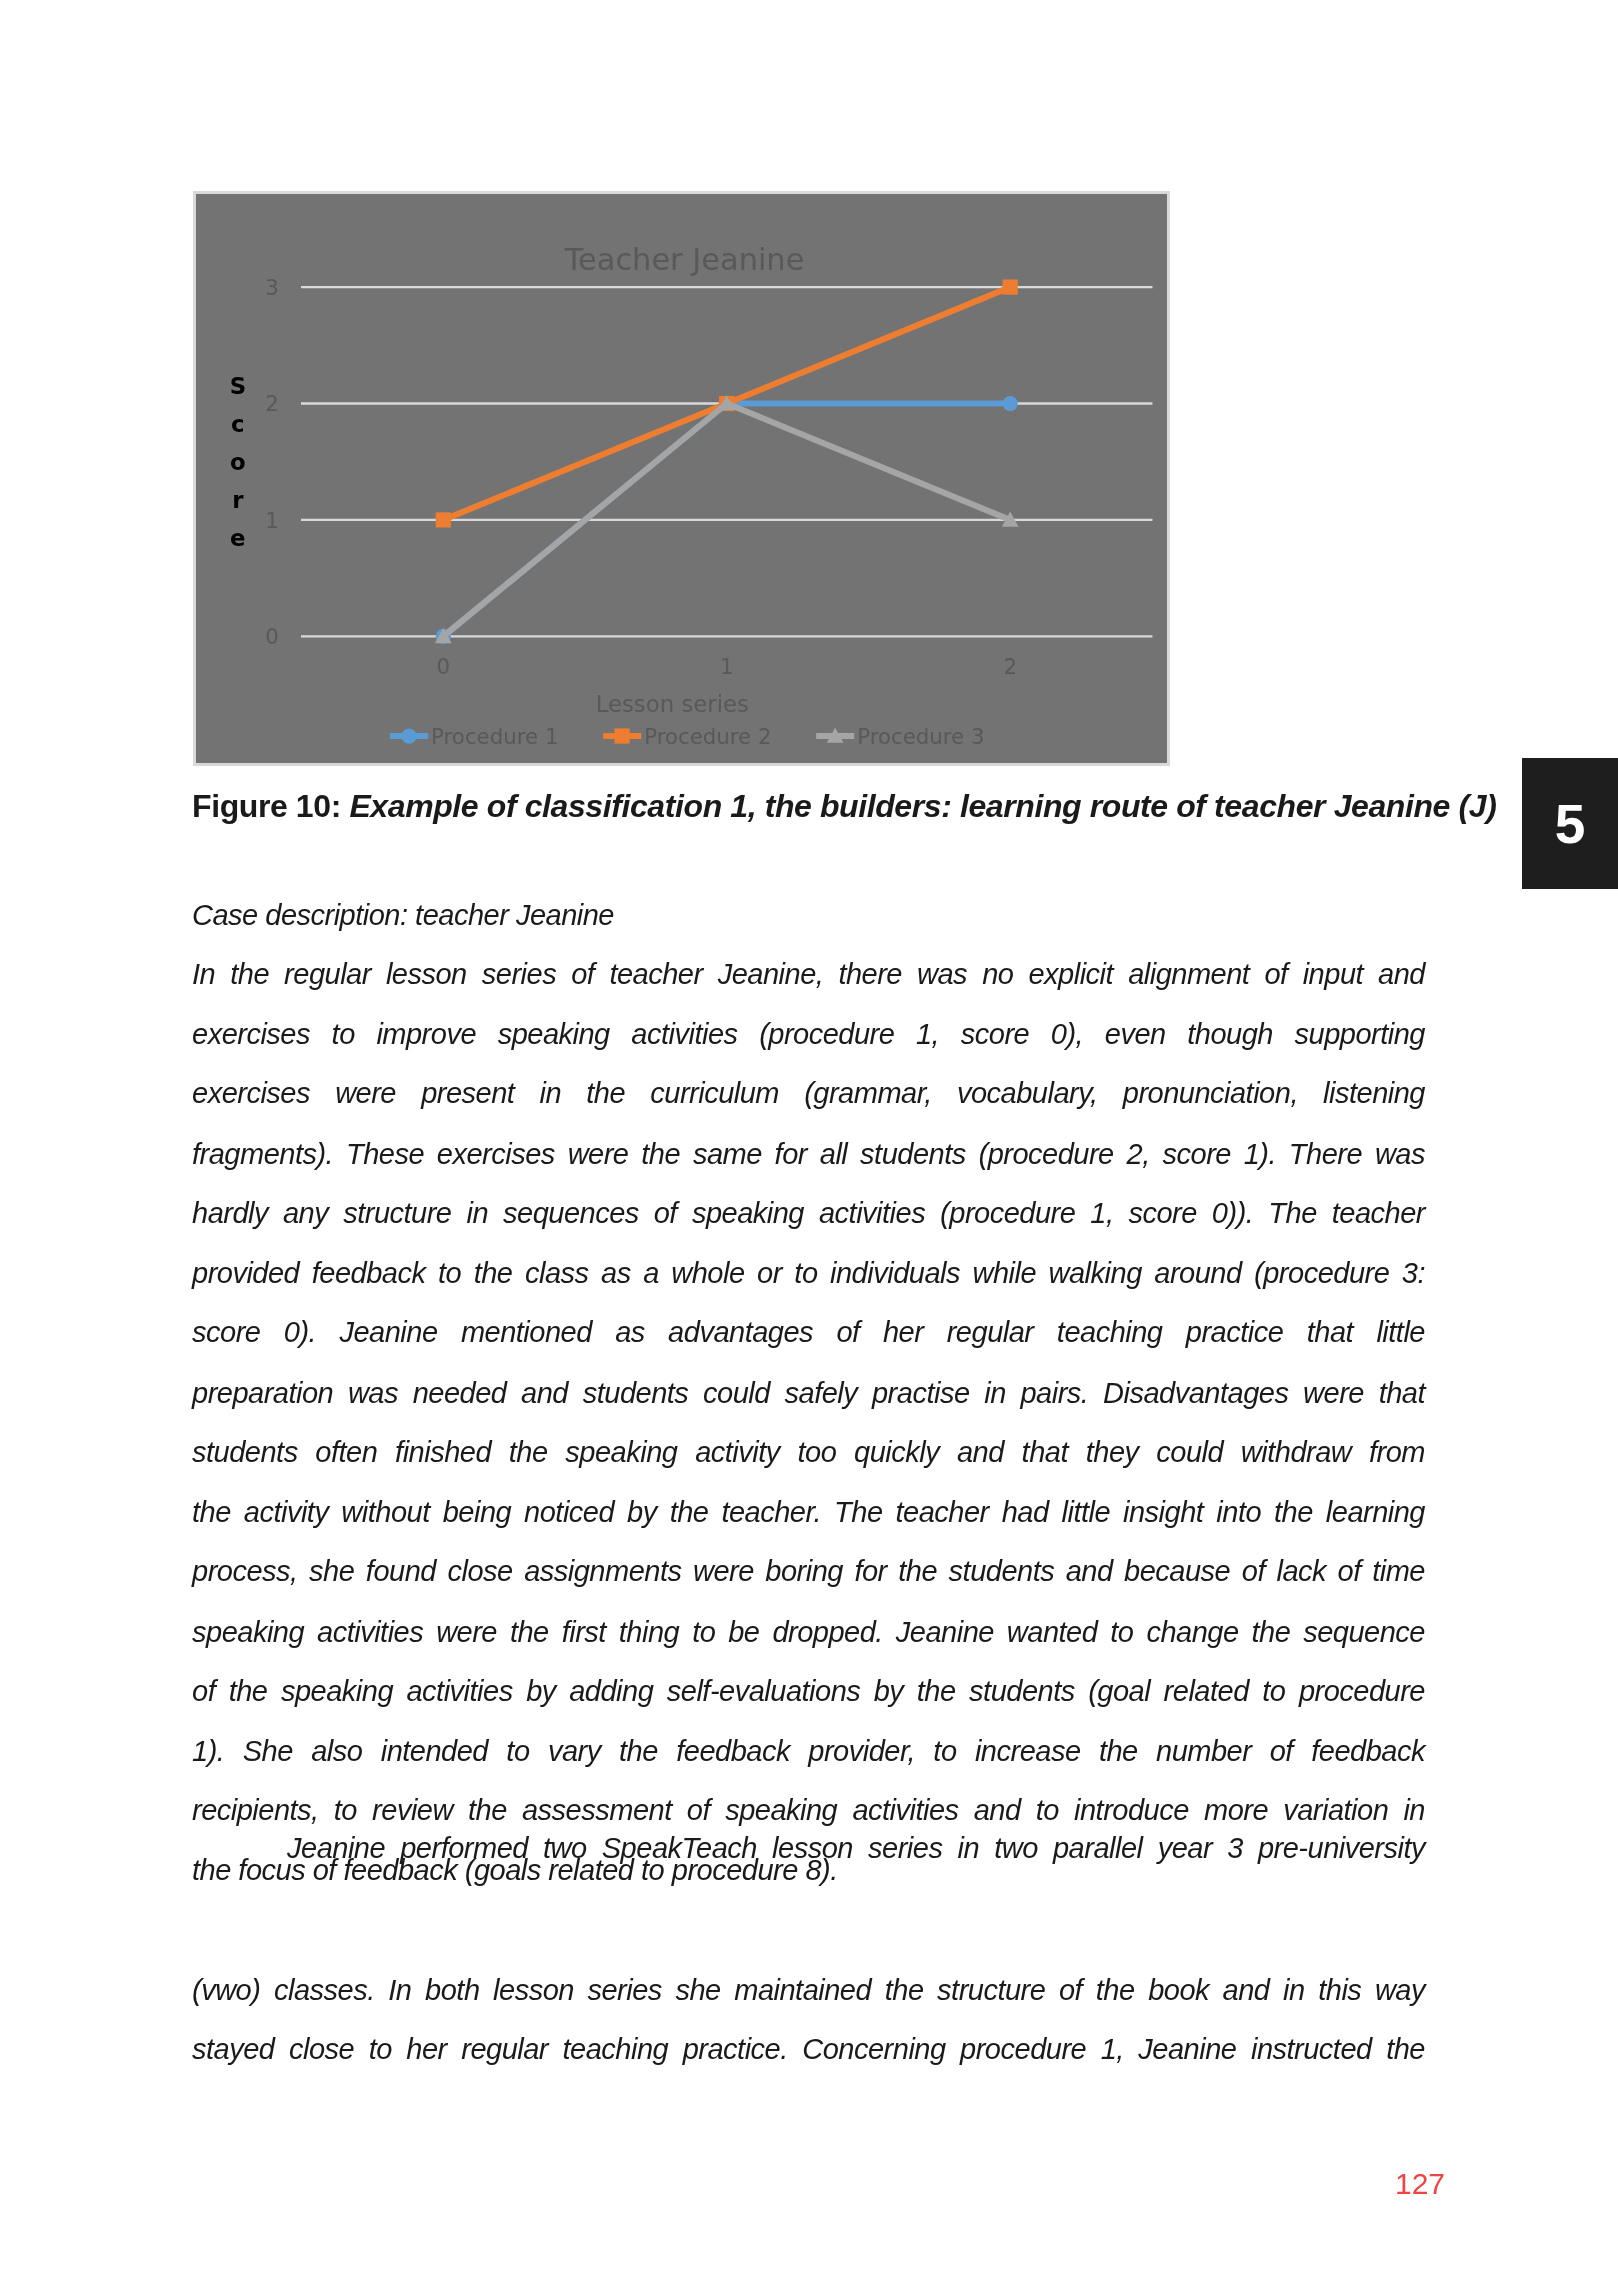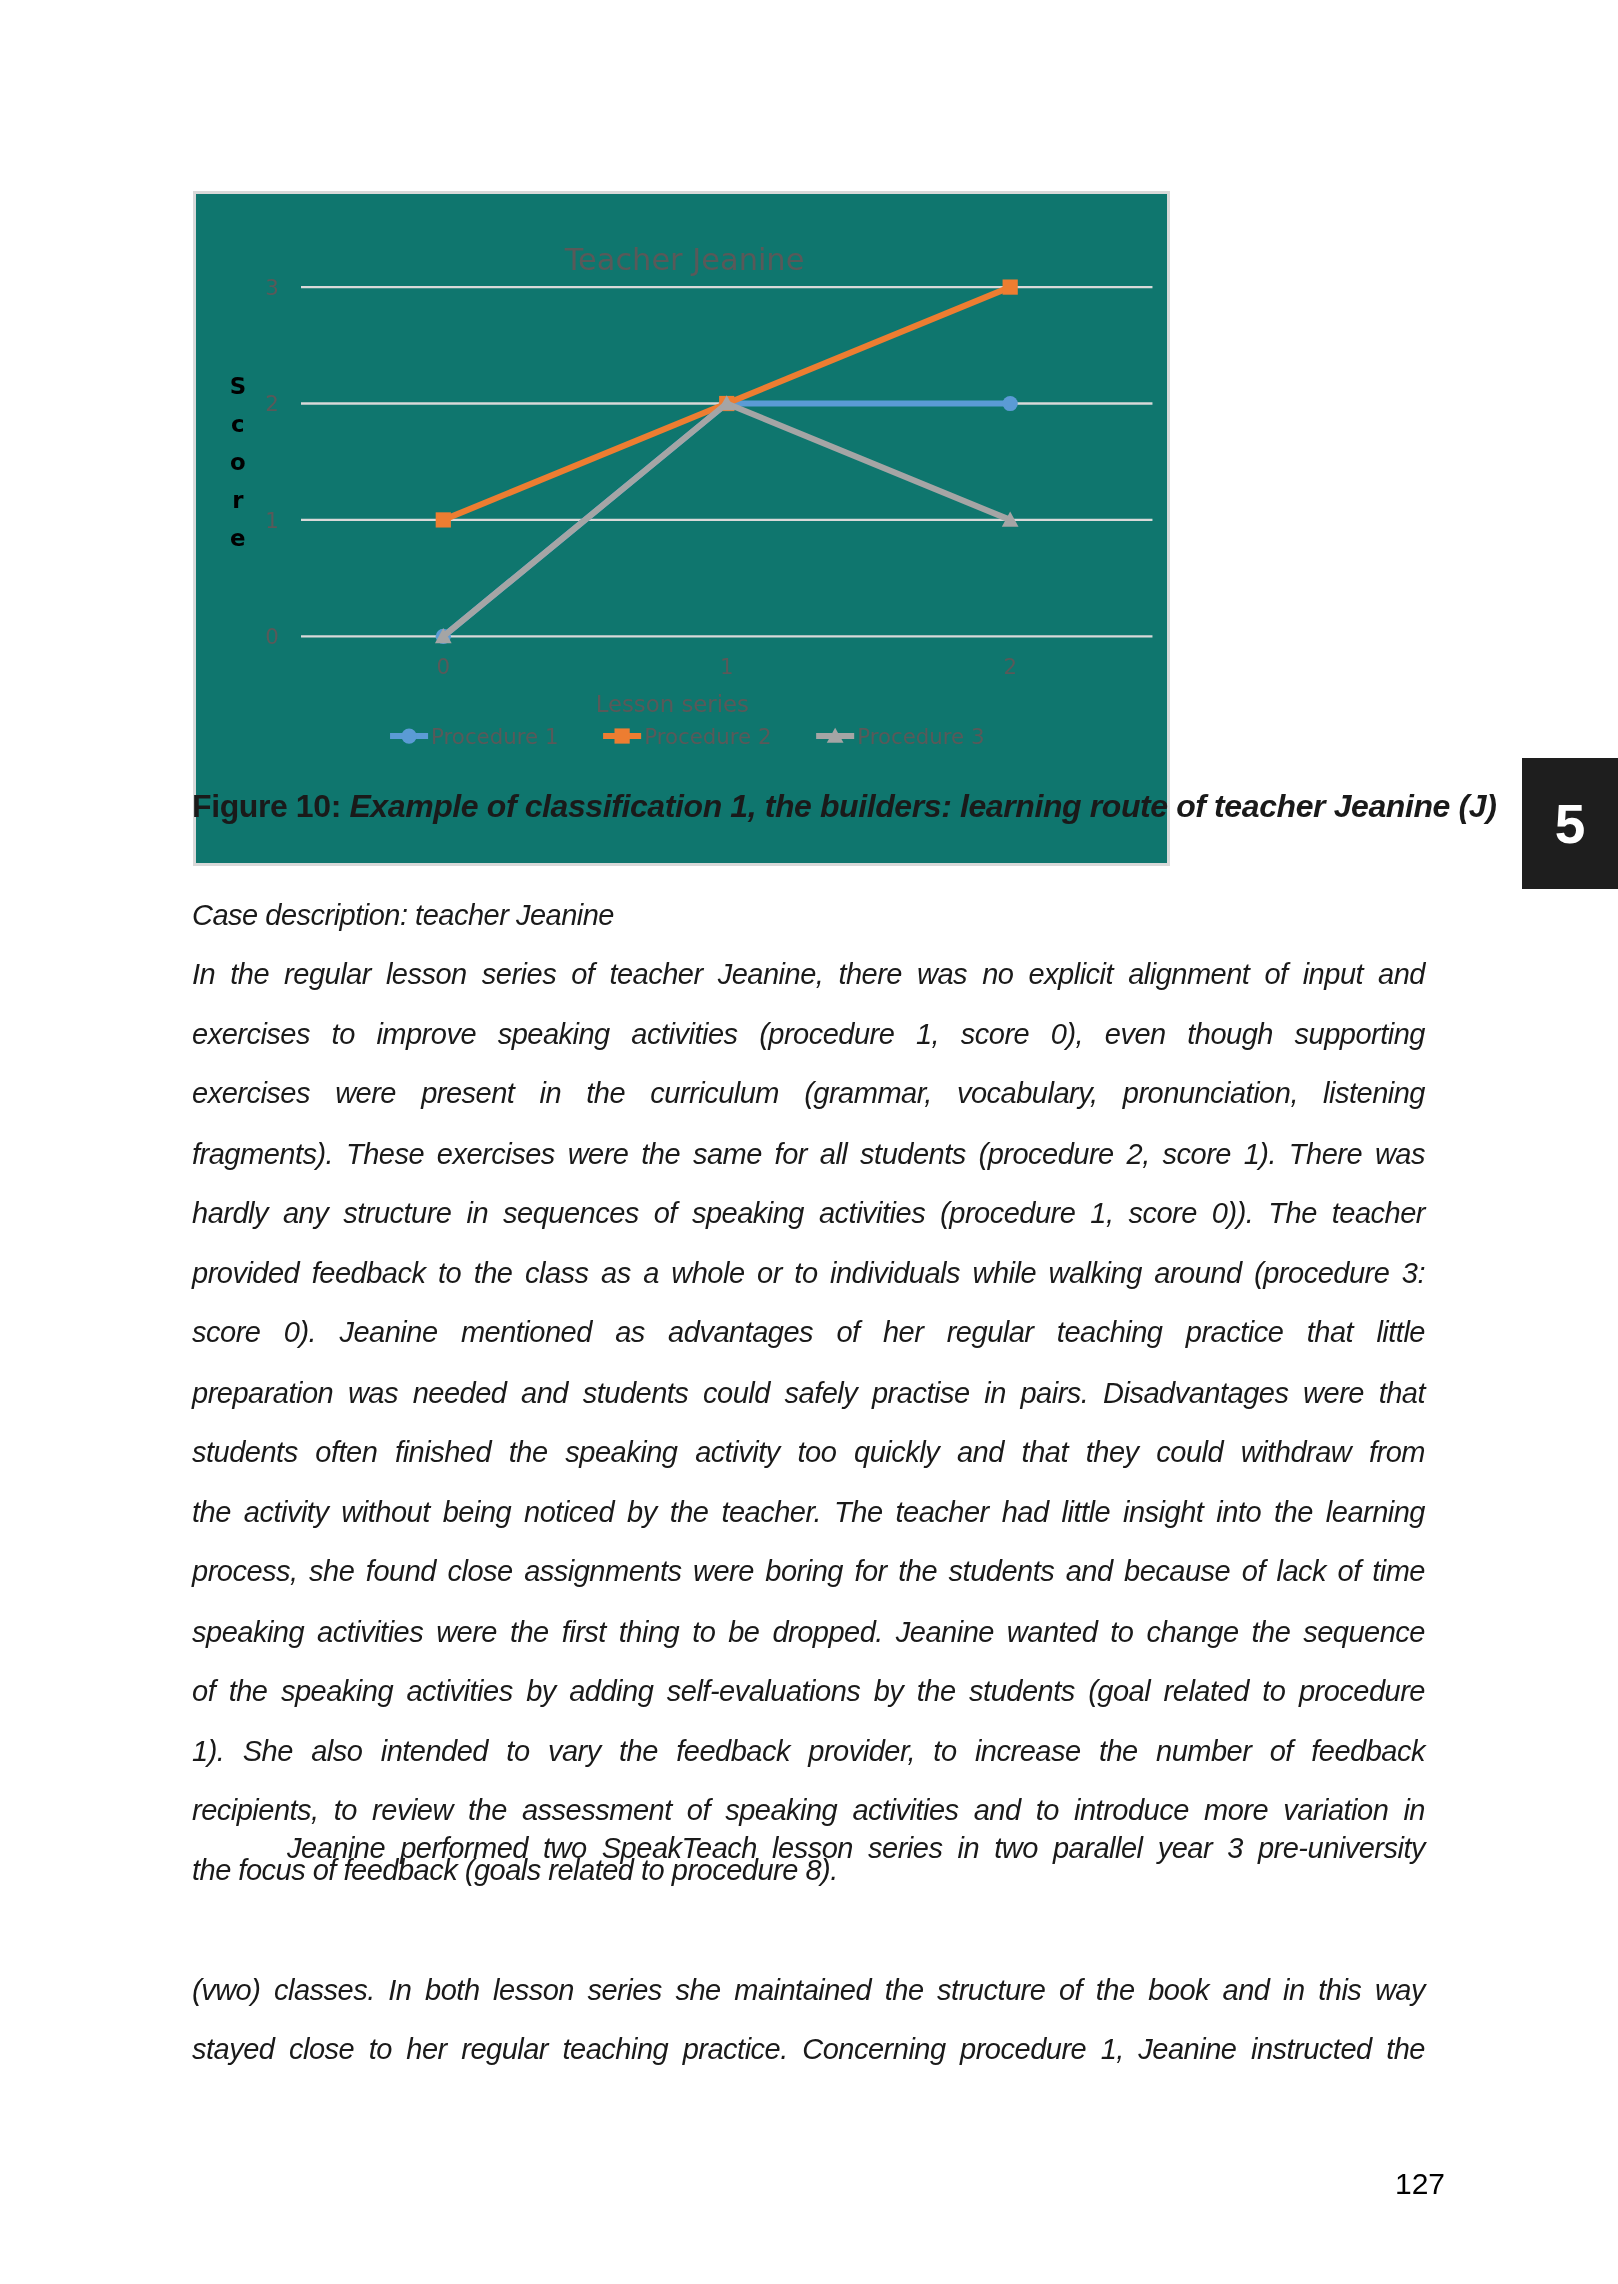--- a/index.html
+++ b/index.html
@@ -1,27 +1,27 @@
 <!DOCTYPE html>
 <html style="font-size:12px"><head>
 <meta charset="utf-8">
 <style>
   html, body { margin: 0; padding: 0; background: #ffffff; }
   body { width: 1618px; height: 2284px; position: relative; overflow: hidden; font-family: "Liberation Sans", sans-serif; color: #1a1a1a; }
-  .chart-box { position: absolute; left: 193px; top: 191px; width: 977px; height: 675px; border: 3px solid #d9d9d9; box-sizing: border-box; background: #0f766e; }
+  .chart-box { position: absolute; left: 193px; top: 191px; width: 977px; height: 575px; border: 3px solid #d9d9d9; box-sizing: border-box; background: #737373; }
   .chart-svg { position: absolute; left: 0; top: 0; }
   .caption { position: absolute; left: 192px; top: 788px; font-size: 32px; font-weight: bold; letter-spacing: -0.4px; white-space: nowrap; color: #1a1a1a; }
   .caption .cap-italic { font-style: italic; }
   .chapter-tab { position: absolute; left: 1522px; top: 758px; width: 96px; height: 131px; background: #1e1e1e; display: flex; align-items: center; justify-content: center; }
   .chapter-tab span { color: #ffffff; font-size: 55px; font-weight: bold; font-family: "Liberation Sans", sans-serif; }
   .body-text { position: absolute; left: 192px; width: 1233px; font-style: italic; font-size: 29px; color: #1a1a1a; letter-spacing: -0.5px; }
   .line { position: absolute; left: 0; width: 1233px; white-space: nowrap; height: 37px; line-height: 37px; }
   .line.justify { text-align: justify; text-align-last: justify; }
   .line.indent { padding-left: 95px; box-sizing: border-box; }
-  .page-number { position: absolute; left: 1395px; top: 2167px; font-size: 30px; font-family: "Liberation Sans", sans-serif; color: #000000; }
+  .page-number { position: absolute; left: 1395px; top: 2167px; font-size: 30px; font-family: "Liberation Sans", sans-serif; color: #ef4444; }
 </style>
 </head>
 <body>
 
 <div class="chart-box">
   <svg class="chart-svg" width="977" height="575" id="chart-svg" viewBox="0 0 1284 755">
       <text x="642" y="100" font-family="DejaVu Sans, sans-serif" fill="#595959" font-size="40" text-anchor="middle">Teacher Jeanine</text>
       <line x1="138" x2="1257" y1="581" y2="581" stroke="#d9d9d9" stroke-width="3"></line>
       <text x="100" y="591" font-family="DejaVu Sans, sans-serif" fill="#595959" font-size="28" text-anchor="middle">0</text>
       <line x1="138" x2="1257" y1="428" y2="428" stroke="#d9d9d9" stroke-width="3"></line>

